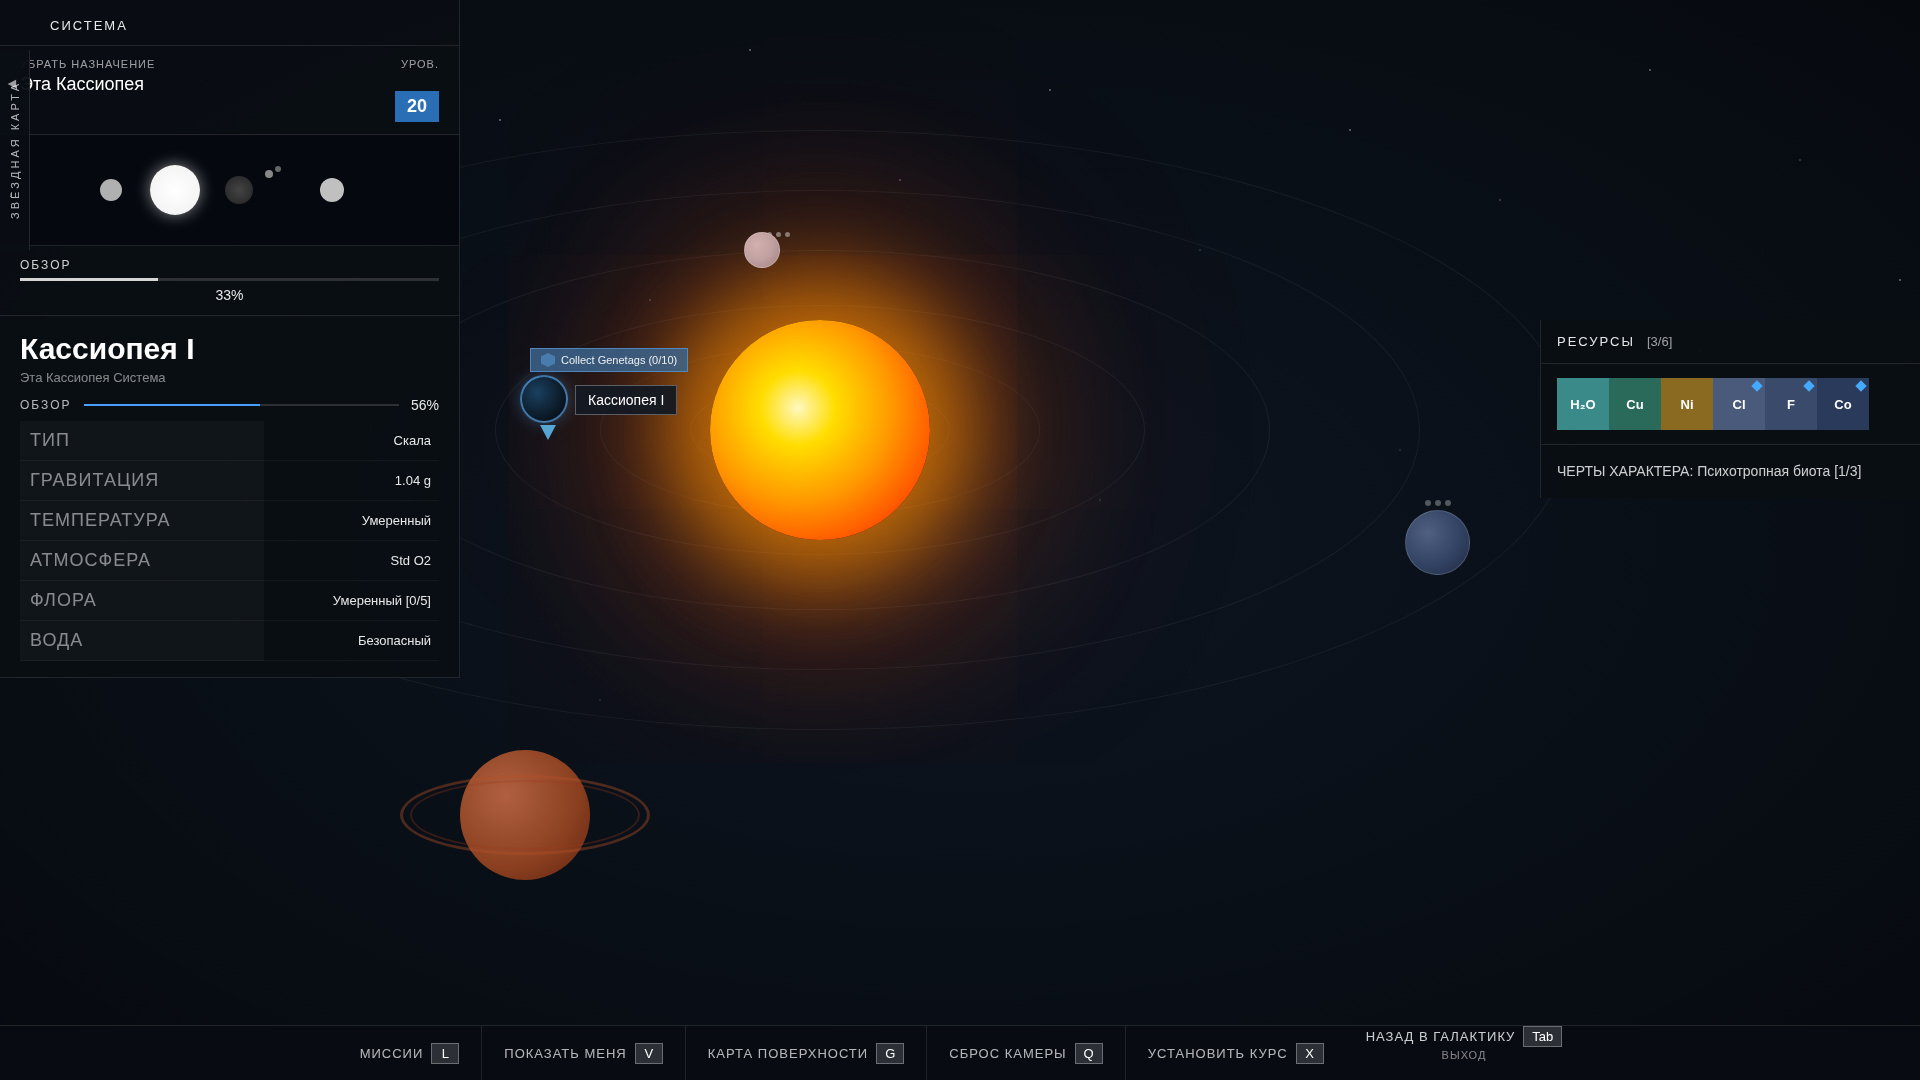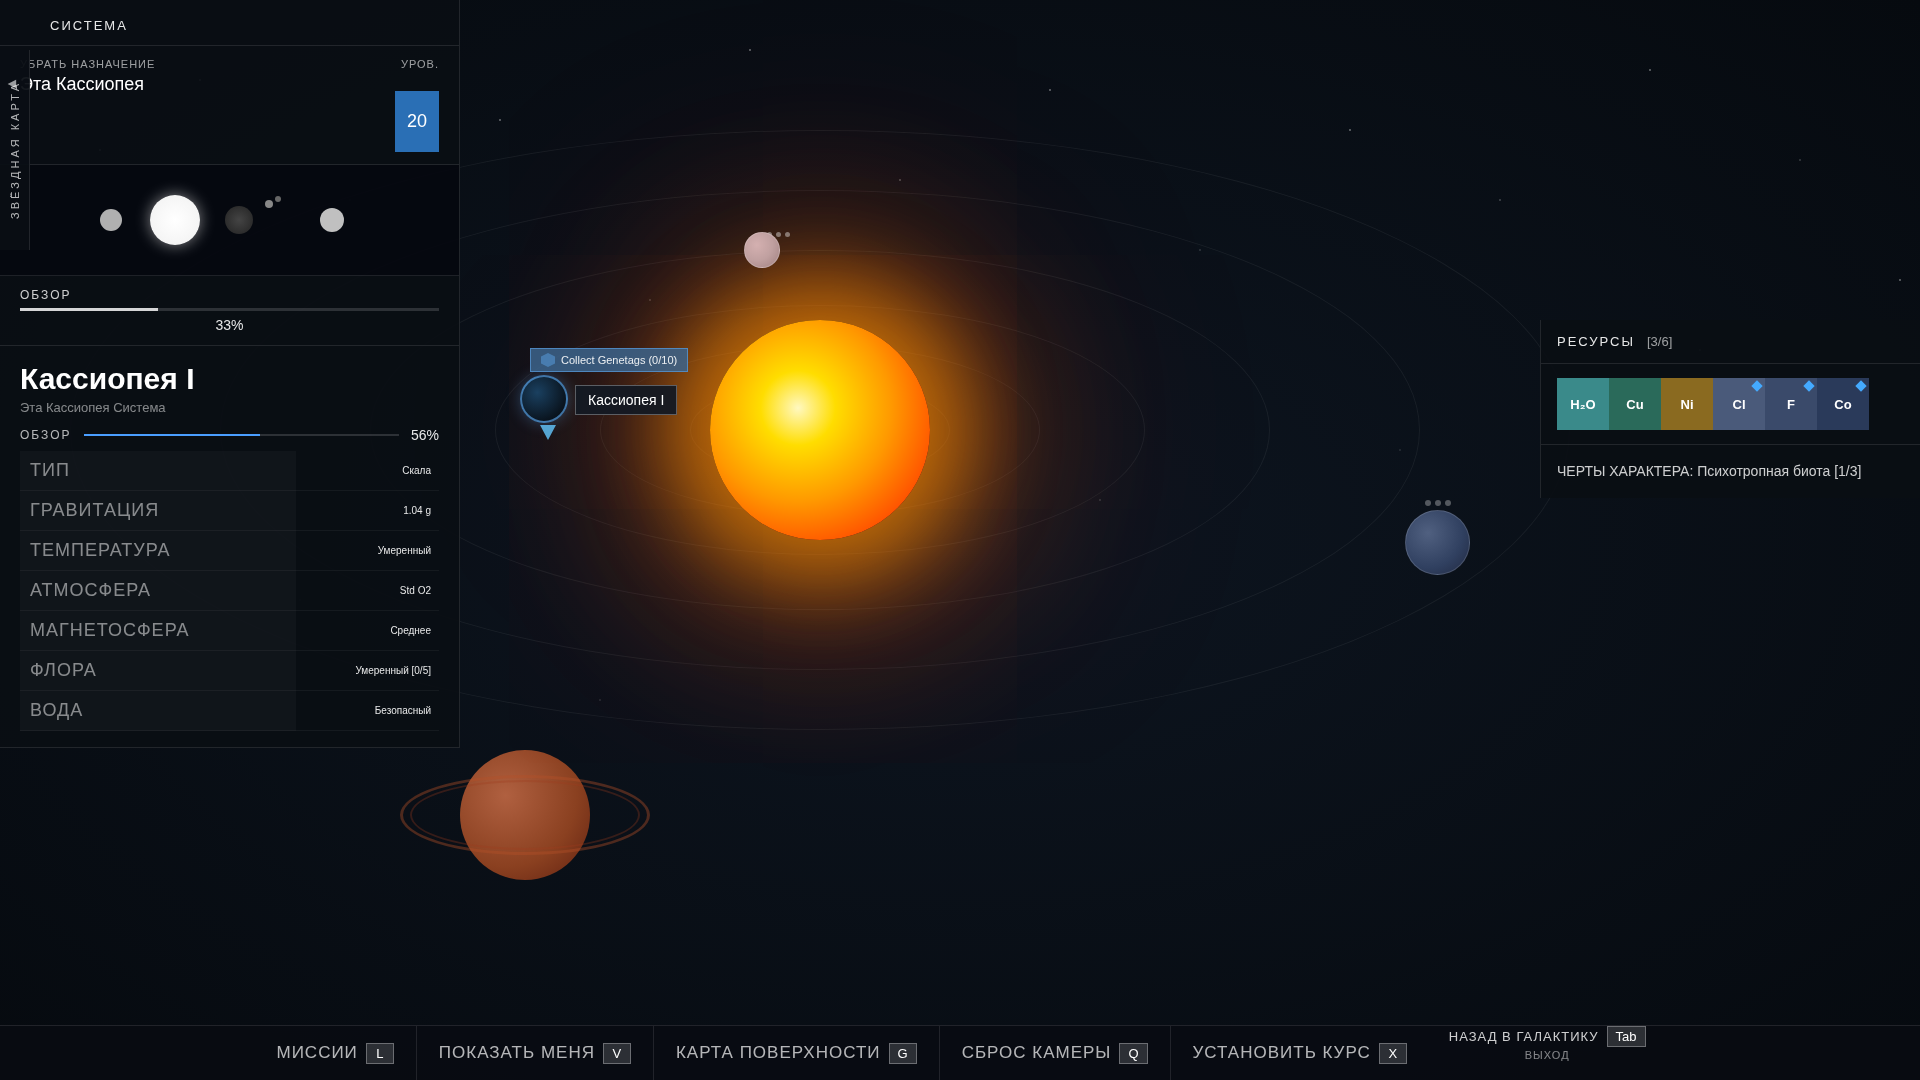--- a/index.html
+++ b/index.html
@@ -160,22 +160,22 @@
       color: rgba(255,255,255,0.6);
       text-transform: uppercase;
       letter-spacing: 1px;
       margin-bottom: 21px;
     }
 
     .level-badge {
       background: #2a6fb5;
       color: #ffffff;
       font-size: 18px;
-      font-weight: normal;
-      padding: 20px 10px;
+      font-weight: bold;
+      padding: 5px 10px;
       min-width: 44px;
       text-align: center;
       display: inline-block;
     }
 
     .solar-diagram {
       padding: 15px 20px;
       background: rgba(5, 8, 15, 0.8);
       border-bottom: 1px solid rgba(255,255,255,0.1);
       min-height: 110px;
@@ -348,21 +348,21 @@
       width: 100%;
       border-collapse: collapse;
     }
 
     .stats-table tr {
       border-bottom: 1px solid rgba(255,255,255,0.05);
     }
 
     .stats-table td {
       padding: 9px 8px;
-      font-size: 10px;
+      font-size: 13px;
     }
 
     .stats-table td:first-child {
       color: rgba(255,255,255,0.5);
       text-transform: uppercase;
       letter-spacing: 1px;
       font-size: 18px;
       padding-left: 0;
       background: rgba(255,255,255,0.03);
       padding-left: 10px;
@@ -479,21 +479,21 @@
       padding: 0 22px;
       border-right: 1px solid rgba(255,255,255,0.1);
       height: 100%;
     }
 
     .bottom-action:last-child {
       border-right: none;
     }
 
     .action-label {
-      font-size: 17px;
+      font-size: 13px;
       color: rgba(255,255,255,0.7);
       letter-spacing: 1px;
       text-transform: uppercase;
     }
 
     .action-key {
       background: rgba(255,255,255,0.15);
       border: 1px solid rgba(255,255,255,0.3);
       color: #ffffff;
       font-size: 13px;
@@ -817,24 +817,20 @@
   </tr>
           <tr>
     <td>ТЕМПЕРАТУРА</td>
     <td>Умеренный</td>
   </tr>
           <tr>
     <td>АТМОСФЕРА</td>
     <td>Std O2</td>
   </tr>
           <tr>
-    <td>МАГНЕТОСФЕРА</td>
-    <td>Среднее</td>
-  </tr>
-          <tr>
     <td>ФЛОРА</td>
     <td>Умеренный [0/5]</td>
   </tr>
           <tr>
     <td>ВОДА</td>
     <td>Безопасный</td>
   </tr>
         </tbody>
     </table>
   </div>

